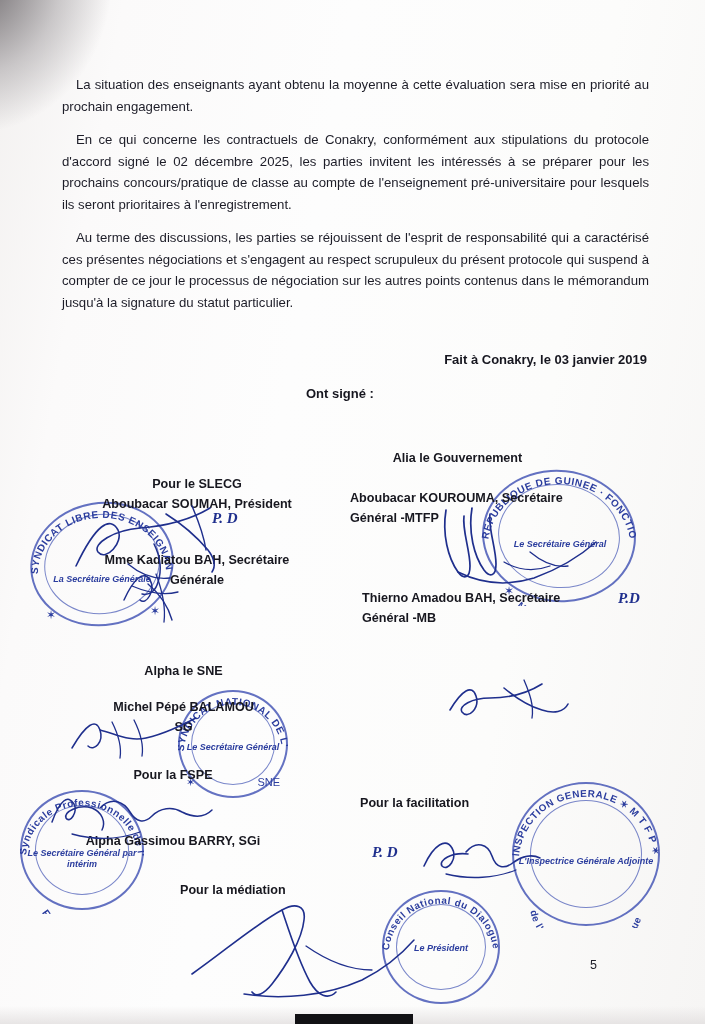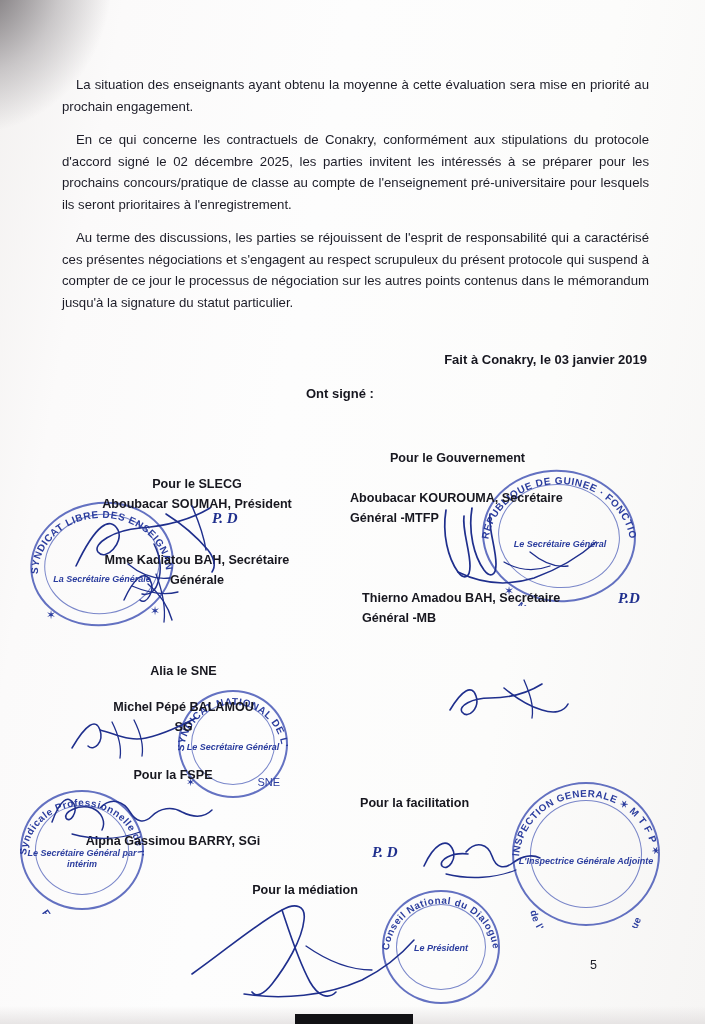--- a/index.html
+++ b/index.html
@@ -90,21 +90,21 @@
   .blk .nm  { display: block; }
 
   
   #blk-slecg      { left: 92px;  top: 474px; width: 210px; text-align: center; }
   #blk-gouv       { left: 350px; top: 448px; width: 260px; text-align: left; }
   #blk-gouv .hdr  { text-align: center; width: 215px; }
   #blk-gouv2      { left: 350px; top: 588px; width: 265px; }
   #blk-sne        { left: 76px;  top: 661px; width: 215px; text-align: center; }
   #blk-fspe       { left: 58px;  top: 765px; width: 230px; text-align: center; }
   #blk-facil      { left: 360px; top: 793px; width: 210px; text-align: left; }
-  #blk-medi       { left: 180px; top: 880px; width: 250px; text-align: center; }
+  #blk-medi       { left: 180px; top: 880px; width: 250px; text-align: left; }
 
   .page-num {
     position: absolute;
     right: 108px;
     top: 958px;
     font-size: 12.5px;
     color: #20202a;
   }
 
   
@@ -181,30 +181,30 @@
   <div class="sign-place">Fait à Conakry, le 03 janvier 2019</div>
   <div class="ont-signe">Ont signé :</div>
 
   <div class="blk" id="blk-slecg">
     <span class="hdr">Pour le SLECG</span>
     <span class="nm">Aboubacar SOUMAH, Président</span>
     <span class="nm" style="margin-top:36px; display:block;">Mme Kadiatou BAH, Secrétaire Générale</span>
   </div>
 
   <div class="blk" id="blk-gouv">
-    <span class="hdr">Pour le Gouvernement</span>
+    <span class="hdr">Alia le Gouvernement</span>
     <span class="nm" style="margin-top:20px; display:block; width:215px;">Aboubacar KOUROUMA, Secrétaire Général -MTFP</span>
   </div>
 
   <div class="blk" id="blk-gouv2">
     <span class="nm" style="width:215px; display:block; padding-left:12px;">Thierno Amadou BAH, Secrétaire Général -MB</span>
   </div>
 
   <div class="blk" id="blk-sne">
-    <span class="hdr">Alia le SNE</span>
+    <span class="hdr">Alpha le SNE</span>
     <span class="nm" style="margin-top:16px; display:block;">Michel Pépé BALAMOU</span>
     <span class="nm">SG</span>
   </div>
 
   <div class="blk" id="blk-fspe">
     <span class="hdr">Pour la FSPE</span>
     <span class="nm" style="margin-top:46px; display:block;">Alpha Gassimou BARRY, SGi</span>
   </div>
 
   <div class="blk" id="blk-facil">

